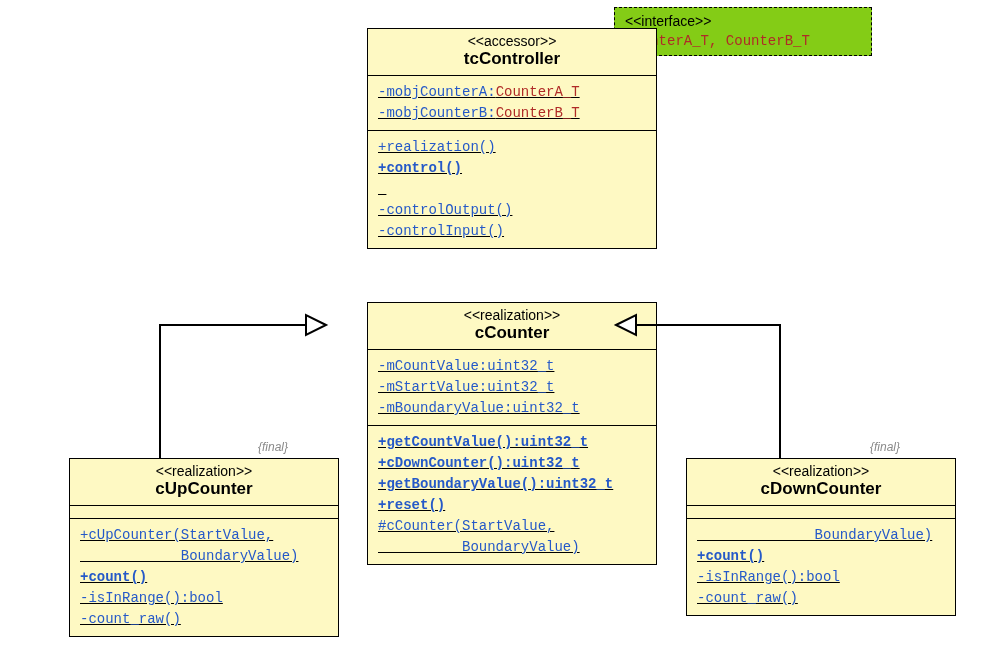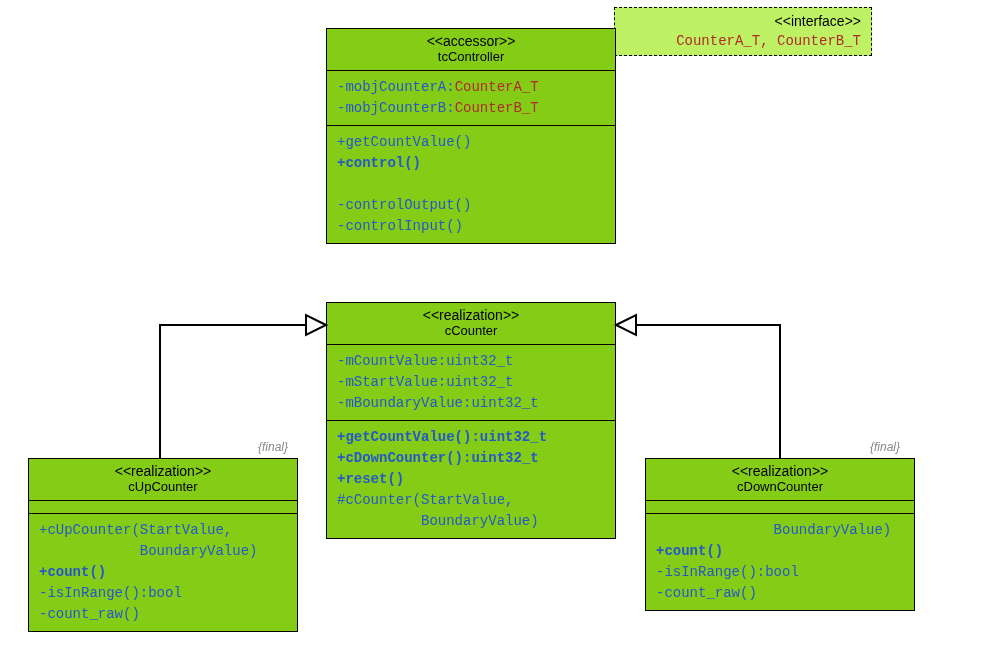--- a/index.html
+++ b/index.html
@@ -8,43 +8,44 @@
     height: 670px;
     background: #ffffff;
     position: relative;
     font-family: "Courier New", monospace;
     font-size: 14px;
   }
   .canvas { position: relative; width: 100%; height: 100%; }
 
   .note {
     position: absolute;
-    background: #bef264;
+    background: #84cc16;
     border: 1.5px dashed #000;
     padding: 4px 10px;
-    text-align: right;
+    text-align: left;
     line-height: 1.4;
   }
   .note .stereo { color: #000; font-family: Arial, sans-serif; }
   .note .ifaces { color: #b02b27; }
 
   .uml {
     position: absolute;
-    background: #84cc16;
+    background: #fef9c3;
     border: 1.5px solid #000;
+    margin-left: 41px;
   }
   .uml .hdr {
     border-bottom: 1.5px solid #000;
     text-align: center;
     padding: 4px 6px 6px 6px;
     font-family: Arial, sans-serif;
   }
   .uml .stereo { font-size: 14px; }
-  .uml .cname  { font-weight: 400; font-size: 13px; }
-  .uml .sect   { border-bottom: 1.5px solid #000; padding: 6px 10px; }
+  .uml .cname  { font-weight: 700; font-size: 17px; }
+  .uml .sect   { border-bottom: 1.5px solid #000; padding: 6px 10px; text-decoration: underline; }
   .uml .sect:last-child { border-bottom: none; }
   .uml .row    { white-space: pre; line-height: 1.5; }
   .blue        { color: #2559c8; }
   .red         { color: #b02b27; }
   .bold        { font-weight: 700; }
 
   .final {
     position: absolute;
     color: #8a8a8a;
     font-family: Arial, sans-serif;
@@ -69,41 +70,42 @@
   <div class="uml" style="left:326px; top:28px; width:290px;">
     <div class="hdr">
       <div class="stereo">&lt;&lt;accessor&gt;&gt;</div>
       <div class="cname">tcController</div>
     </div>
     <div class="sect">
       <div class="row"><span class="blue">-mobjCounterA:</span><span class="red">CounterA_T</span></div>
       <div class="row"><span class="blue">-mobjCounterB:</span><span class="red">CounterB_T</span></div>
     </div>
     <div class="sect">
-      <div class="row blue">+getCountValue()</div>
+      <div class="row blue">+realization()</div>
       <div class="row blue bold">+control()</div>
       <div class="row">&nbsp;</div>
       <div class="row blue">-controlOutput()</div>
       <div class="row blue">-controlInput()</div>
     </div>
   </div>
 
   <div class="uml" style="left:326px; top:302px; width:290px;">
     <div class="hdr">
       <div class="stereo">&lt;&lt;realization&gt;&gt;</div>
       <div class="cname">cCounter</div>
     </div>
     <div class="sect">
       <div class="row blue">-mCountValue:uint32_t</div>
       <div class="row blue">-mStartValue:uint32_t</div>
       <div class="row blue">-mBoundaryValue:uint32_t</div>
     </div>
     <div class="sect">
       <div class="row blue bold">+getCountValue():uint32_t</div>
       <div class="row blue bold">+cDownCounter():uint32_t</div>
+      <div class="row blue bold">+getBoundaryValue():uint32_t</div>
       <div class="row blue bold">+reset()</div>
       <div class="row blue">#cCounter(StartValue,</div>
       <div class="row blue">          BoundaryValue)</div>
     </div>
   </div>
 
   <div class="final" style="left:258px; top:440px;">{final}</div>
   <div class="uml" style="left:28px; top:458px; width:270px;">
     <div class="hdr">
       <div class="stereo">&lt;&lt;realization&gt;&gt;</div>

